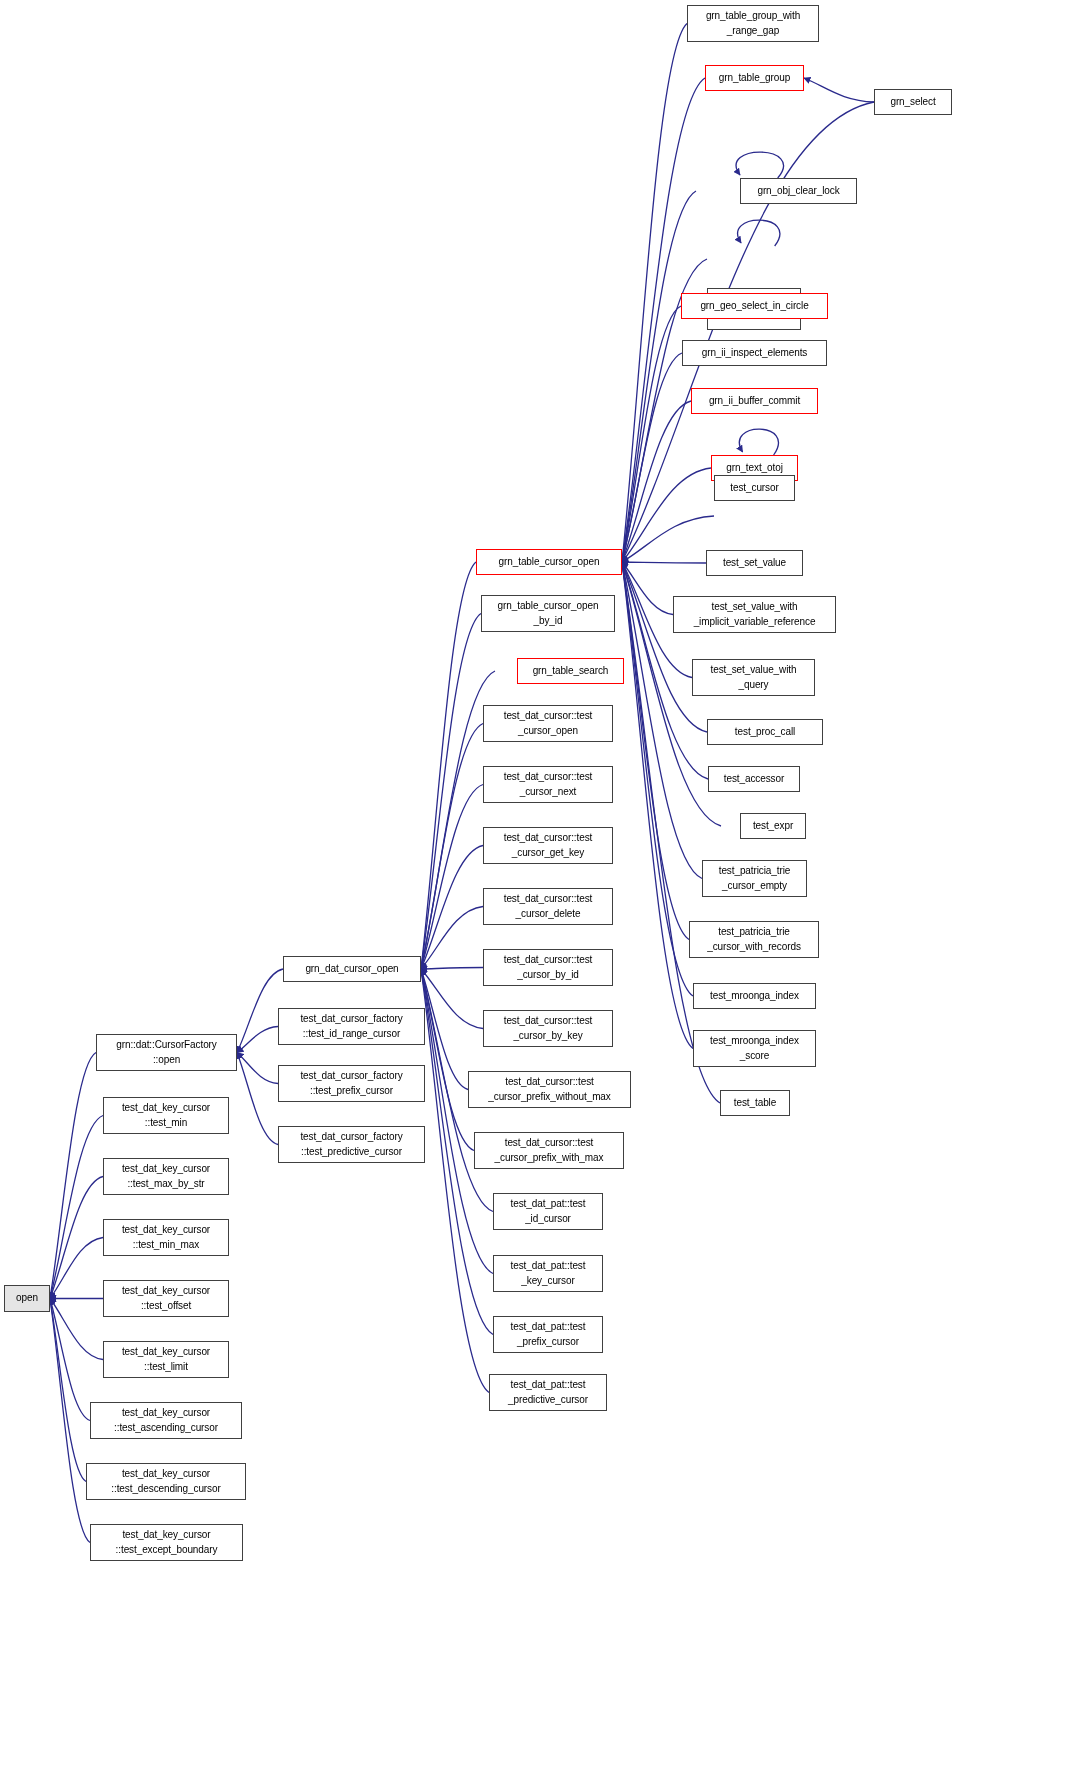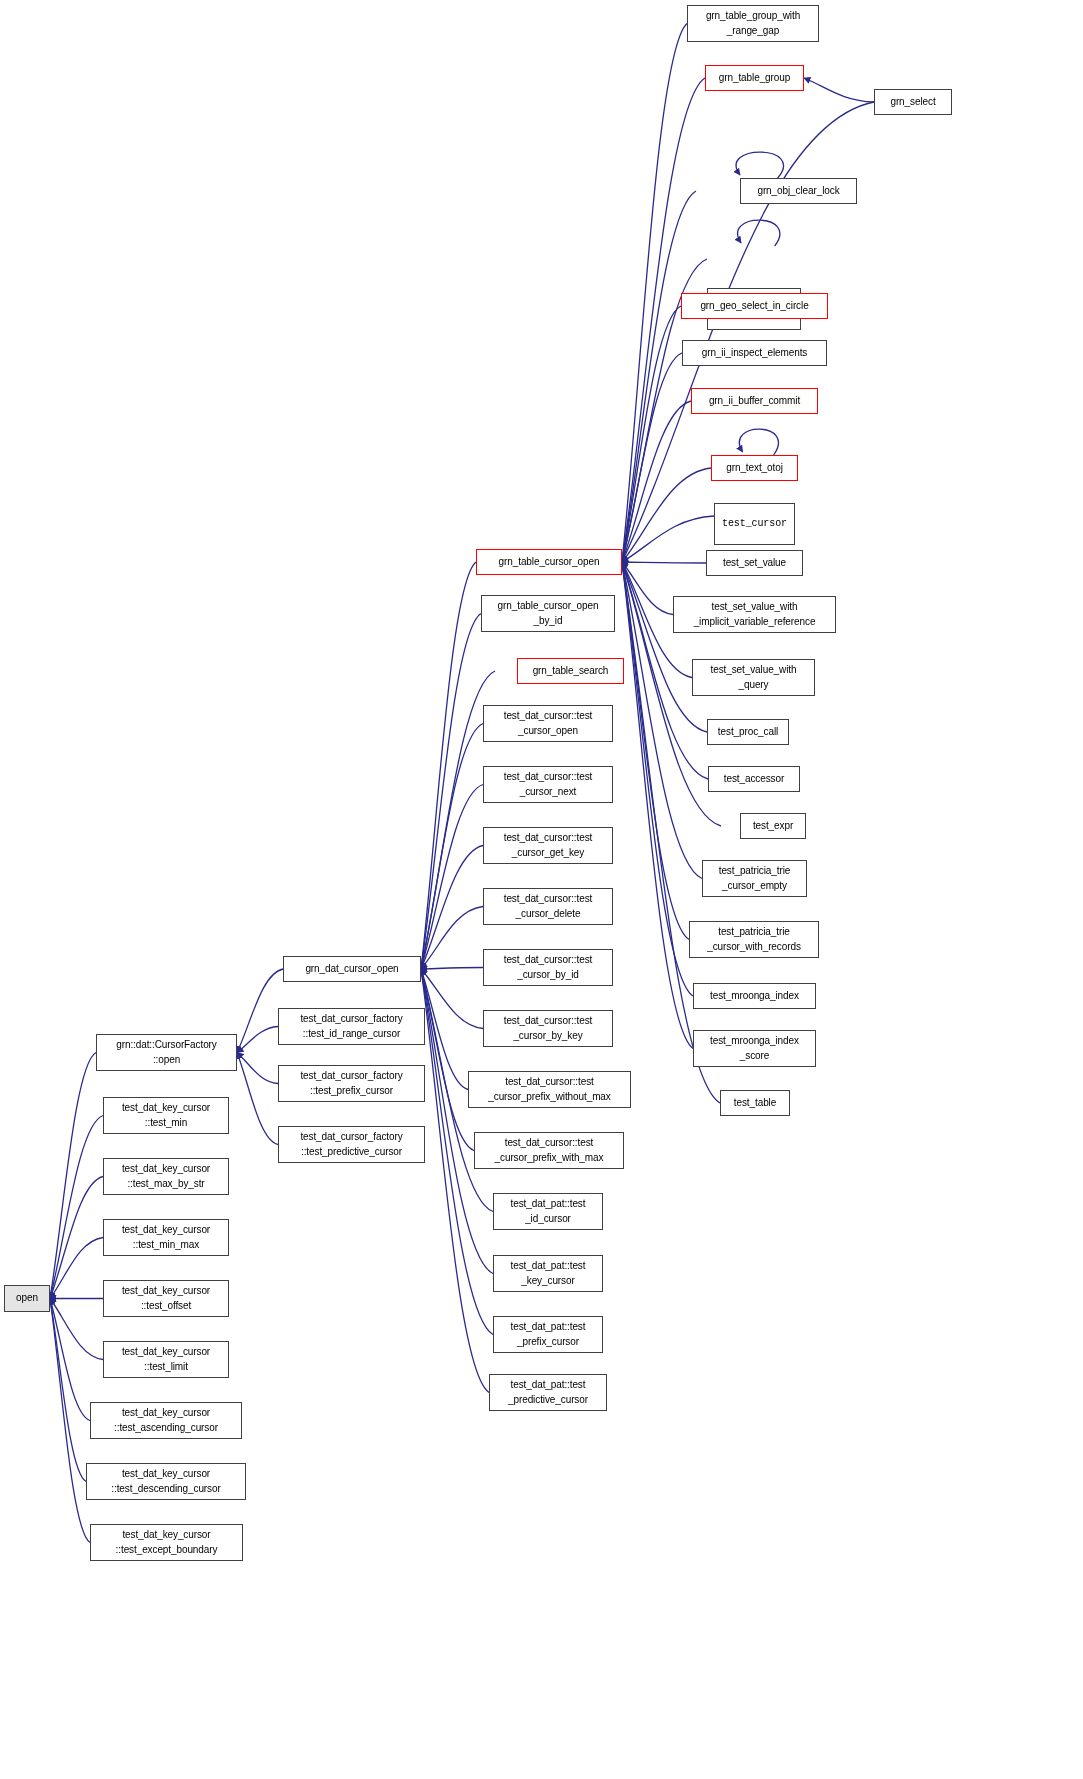--- a/index.html
+++ b/index.html
@@ -171,27 +171,27 @@
       <div class="node" style="left: 687px; top: 5px; width: 132px; height: 37px;">grn_table_group_with
 _range_gap</div>
       <div class="node red" style="left: 705px; top: 65px; width: 99px; height: 26px;">grn_table_group</div>
       <div class="node" style="left: 874px; top: 89px; width: 78px; height: 26px;">grn_select</div>
       <div class="node" style="left: 696px; top: 178px; width: 117px; height: 26px; margin-left: 44px;">grn_obj_clear_lock</div>
       <div class="node" style="left: 707px; top: 246px; width: 94px; height: 42px; margin-top: 42px;">grn_obj_defrag</div>
       <div class="node red" style="left: 681px; top: 293px; width: 147px; height: 26px;">grn_geo_select_in_circle</div>
       <div class="node" style="left: 682px; top: 340px; width: 145px; height: 26px;">grn_ii_inspect_elements</div>
       <div class="node red" style="left: 691px; top: 388px; width: 127px; height: 26px;">grn_ii_buffer_commit</div>
       <div class="node red" style="left: 711px; top: 455px; width: 87px; height: 26px;">grn_text_otoj</div>
-      <div class="node" style="left: 714px; top: 503px; width: 81px; height: 42px; font-family: Liberation Mono, monospace;">test_cursor</div>
+      <div class="node" style="left: 714px; top: 475px; width: 81px; height: 26px;">test_cursor</div>
       <div class="node" style="left: 706px; top: 550px; width: 97px; height: 26px;">test_set_value</div>
       <div class="node" style="left: 673px; top: 596px; width: 163px; height: 37px;">test_set_value_with
 _implicit_variable_reference</div>
       <div class="node" style="left: 692px; top: 659px; width: 123px; height: 37px;">test_set_value_with
 _query</div>
-      <div class="node" style="left: 707px; top: 719px; width: 82px; height: 26px;">test_proc_call</div>
+      <div class="node" style="left: 707px; top: 719px; width: 116px; height: 26px;">test_proc_call</div>
       <div class="node" style="left: 708px; top: 766px; width: 92px; height: 26px;">test_accessor</div>
       <div class="node" style="left: 740px; top: 813px; width: 66px; height: 26px;">test_expr</div>
       <div class="node" style="left: 702px; top: 860px; width: 105px; height: 37px;">test_patricia_trie
 _cursor_empty</div>
       <div class="node" style="left: 689px; top: 921px; width: 130px; height: 37px;">test_patricia_trie
 _cursor_with_records</div>
       <div class="node" style="left: 693px; top: 983px; width: 123px; height: 26px;">test_mroonga_index</div>
       <div class="node" style="left: 693px; top: 1030px; width: 123px; height: 37px;">test_mroonga_index
 _score</div>
       <div class="node" style="left: 720px; top: 1090px; width: 70px; height: 26px;">test_table</div>

